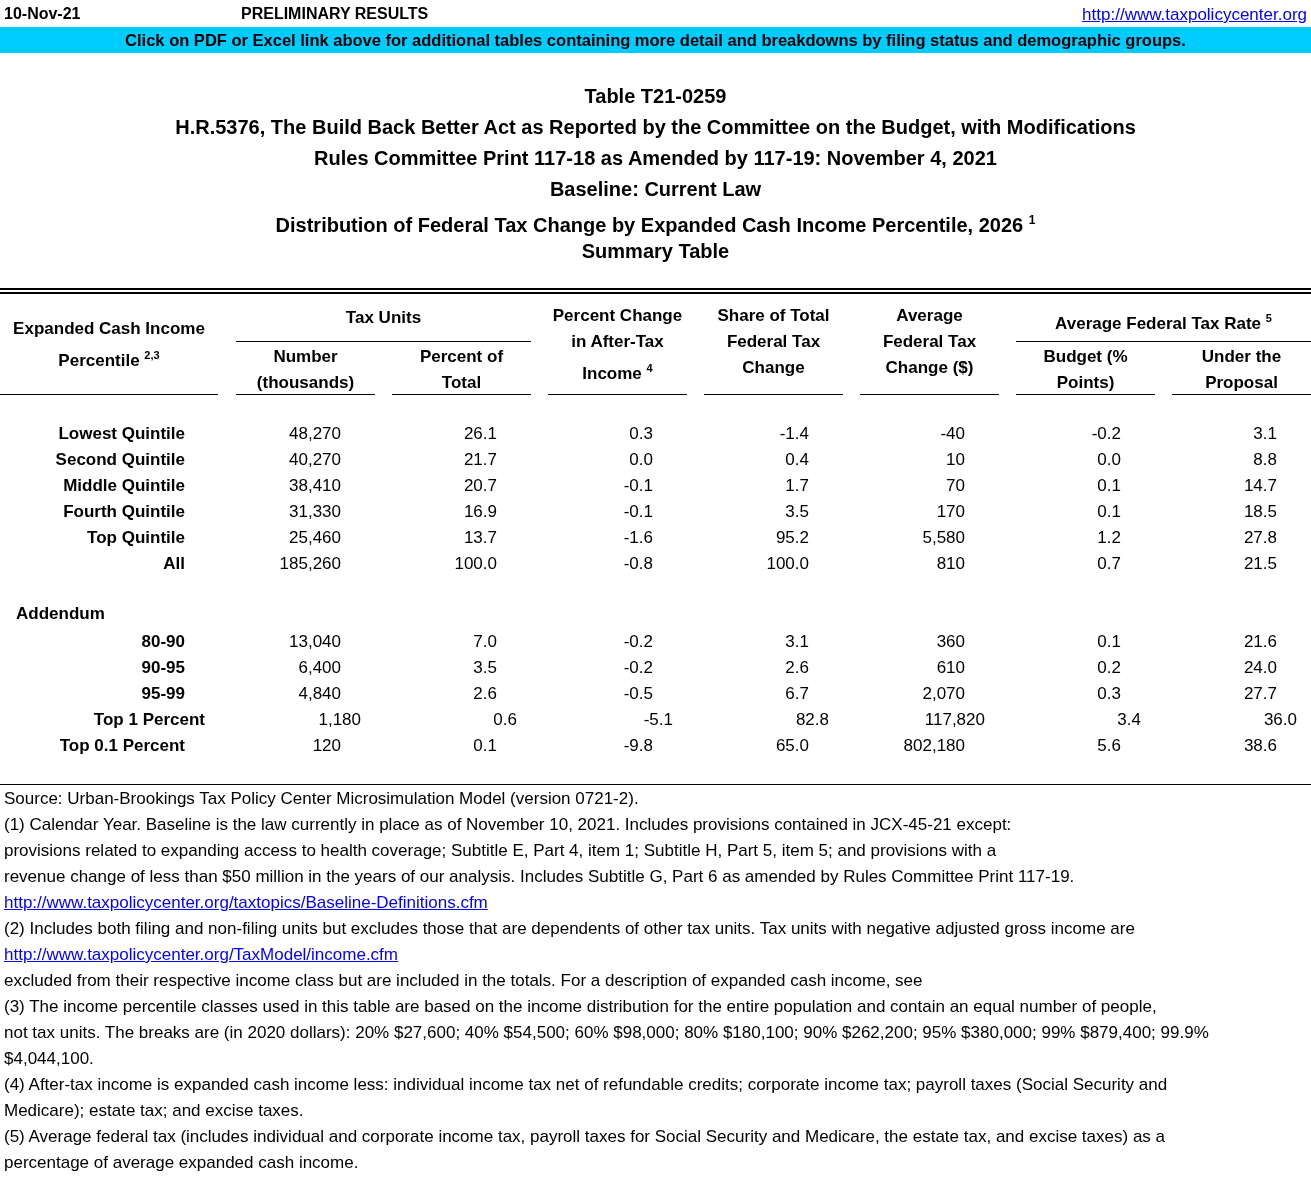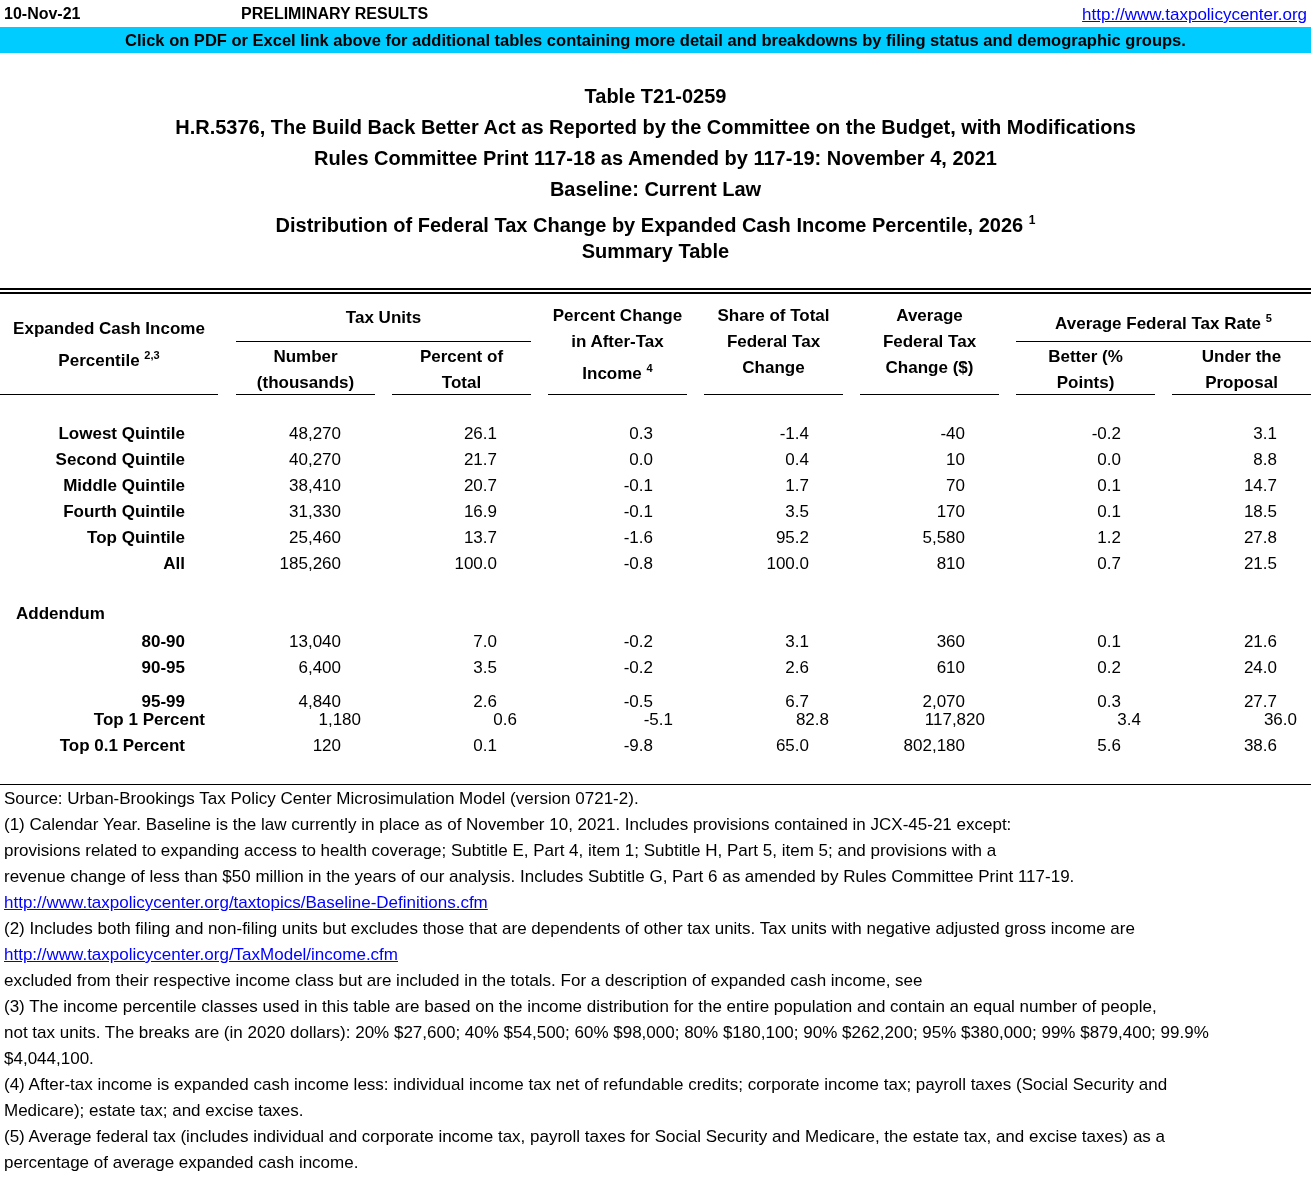--- a/index.html
+++ b/index.html
@@ -77,21 +77,21 @@
   <div>Change</div>
 </div>
 <div class="hdr" style="left:860px;width:139px;top:303px;">
   <div>Average</div>
   <div>Federal Tax</div>
   <div>Change ($)</div>
 </div>
 <div class="hdr" style="left:1016px;width:295px;top:305px;"><span>Average Federal Tax Rate</span> <sup>5</sup></div>
 <div class="uline" style="left:1016px;width:295px;top:341px;"></div>
 <div class="hdr" style="left:1016px;width:139px;top:344px;">
-  <div>Better (%</div>
+  <div>Budget (%</div>
   <div>Points)</div>
 </div>
 <div class="hdr" style="left:1172px;width:139px;top:344px;">
   <div>Under the</div>
   <div>Proposal</div>
 </div>
 
 <div class="uline" style="left:0;width:218px;top:394px;"></div>
 <div class="uline" style="left:236px;width:139px;top:394px;"></div>
 <div class="uline" style="left:392px;width:139px;top:394px;"></div>
@@ -179,21 +179,21 @@
     <div class="row" style="top: 655px;">
       <span class="lbl">90-95</span>
       <span class="c" style="right: 970px;">6,400</span>
       <span class="c" style="right: 814px;">3.5</span>
       <span class="c" style="right: 658px;">-0.2</span>
       <span class="c" style="right: 502px;">2.6</span>
       <span class="c" style="right: 346px;">610</span>
       <span class="c" style="right: 190px;">0.2</span>
       <span class="c" style="right: 34px;">24.0</span>
     </div>
-    <div class="row" style="top: 681px; margin-top: 8px;">
+    <div class="row" style="top: 681px;">
       <span class="lbl">95-99</span>
       <span class="c" style="right: 970px;">4,840</span>
       <span class="c" style="right: 814px;">2.6</span>
       <span class="c" style="right: 658px;">-0.5</span>
       <span class="c" style="right: 502px;">6.7</span>
       <span class="c" style="right: 346px;">2,070</span>
       <span class="c" style="right: 190px;">0.3</span>
       <span class="c" style="right: 34px;">27.7</span>
     </div>
     <div class="row" style="top: 707px; margin-left: 20px;">

